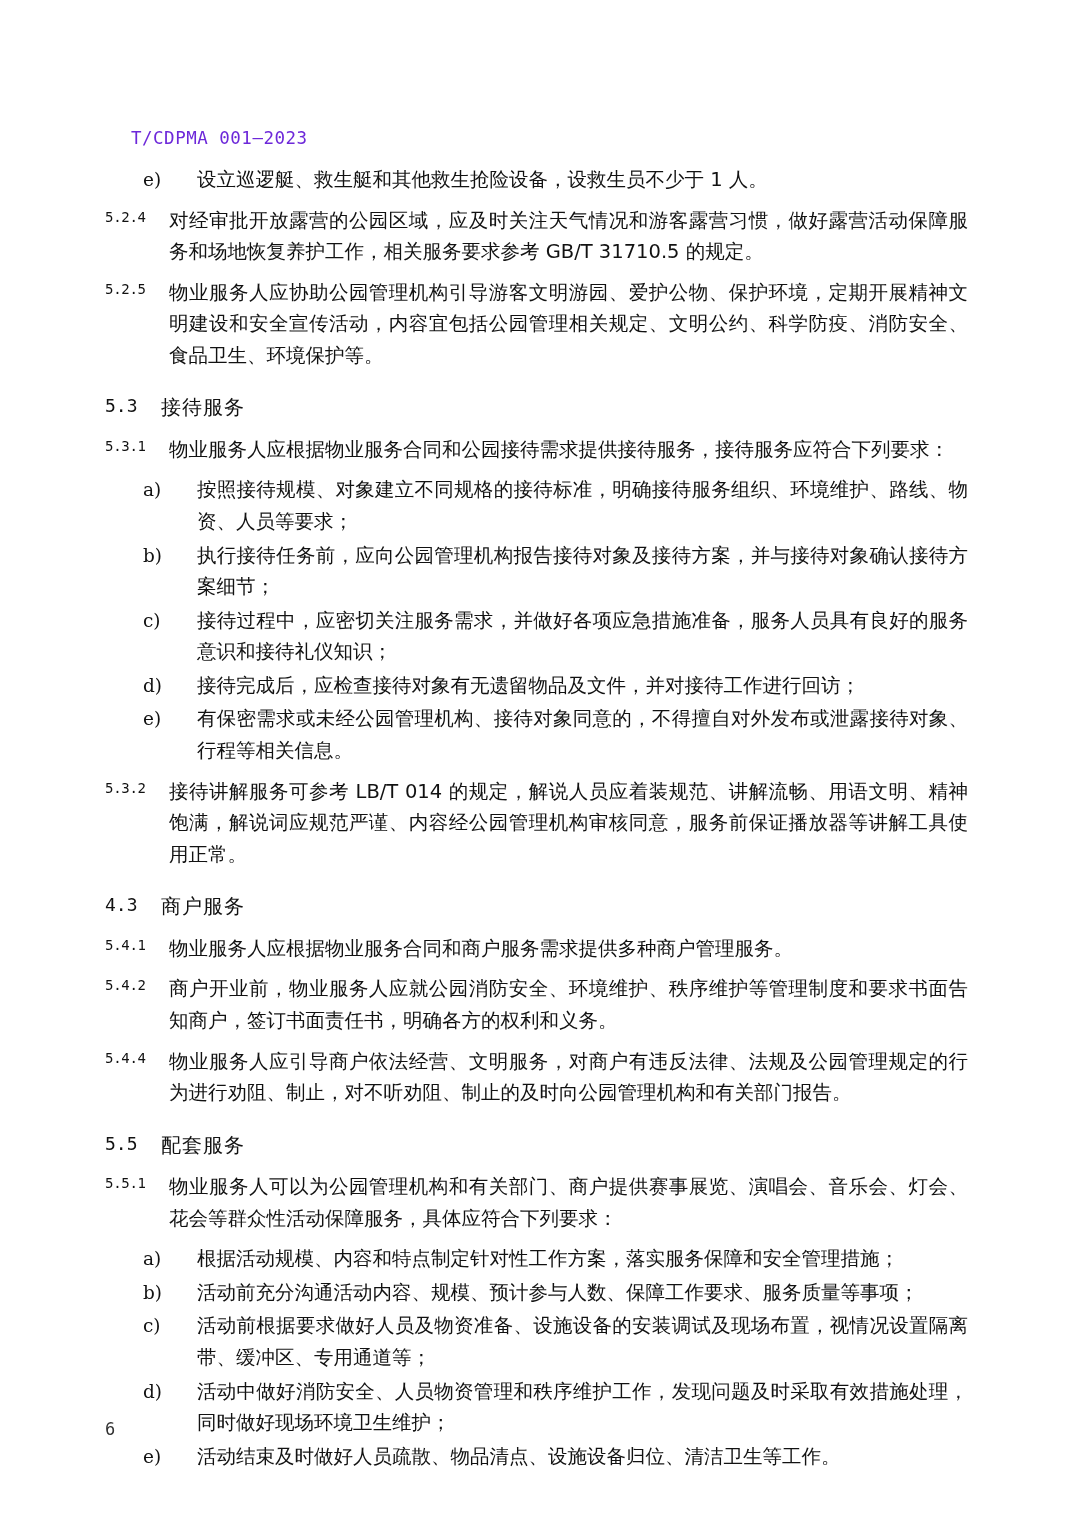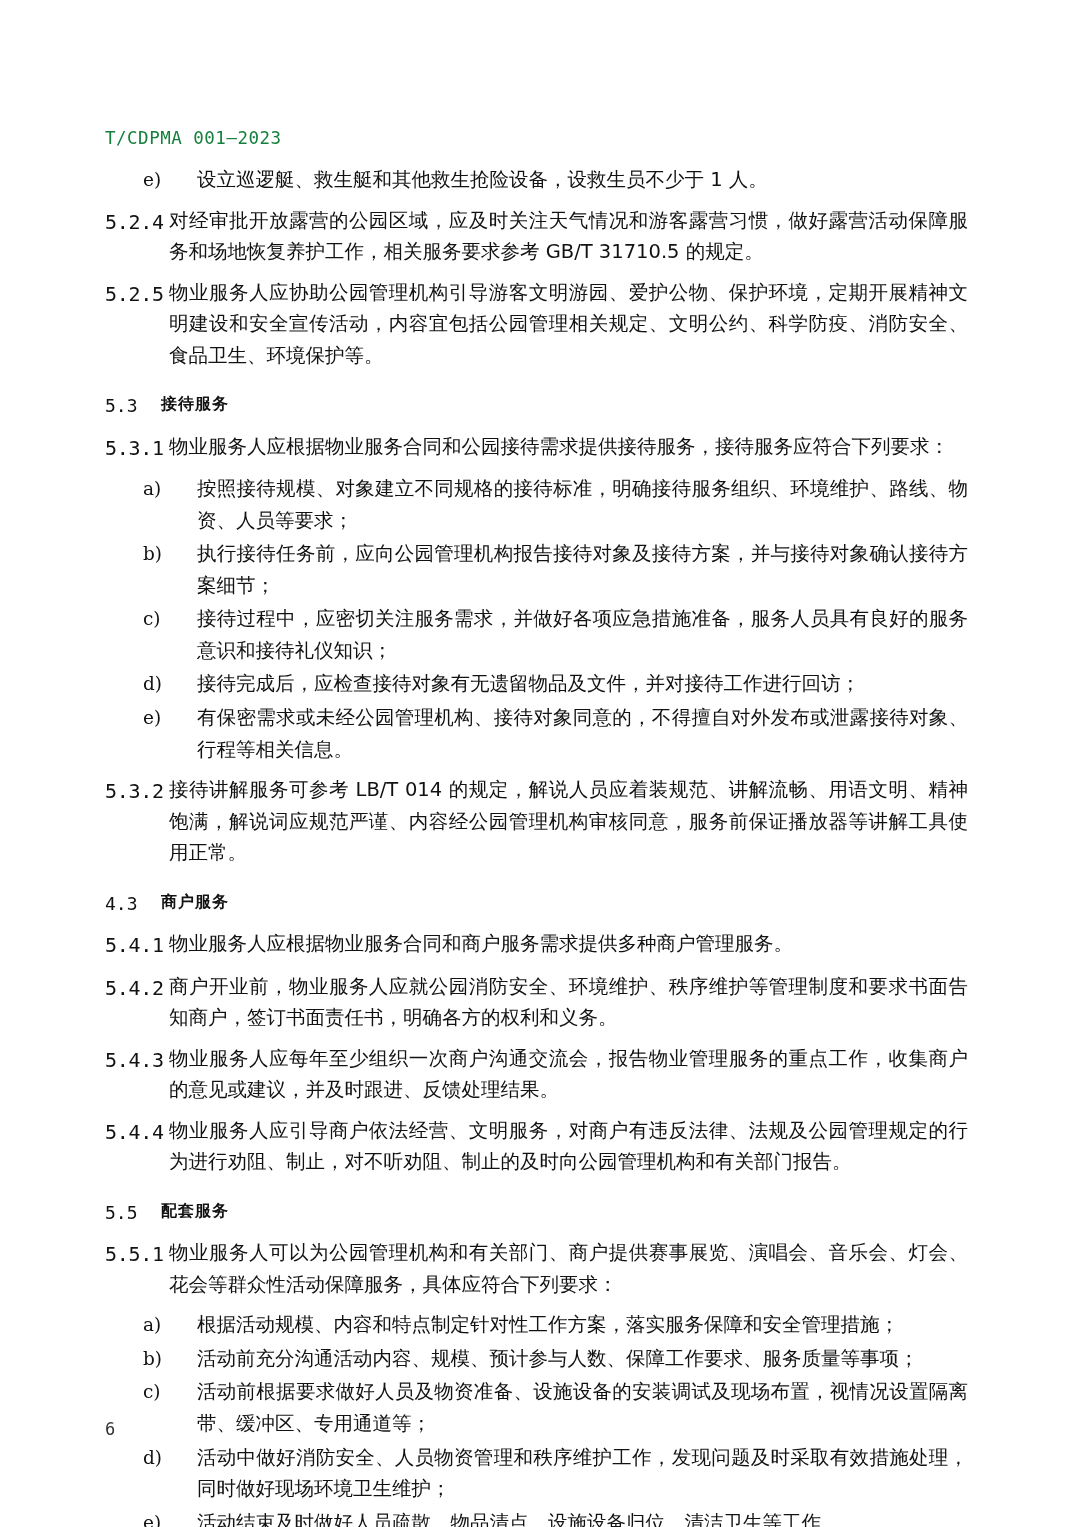--- a/index.html
+++ b/index.html
@@ -17,39 +17,40 @@
     height: 1527px;
     margin: 0 auto;
     background: #ffffff;
     box-sizing: border-box;
     padding: 128px 112px 0 105px;
   }
   .header {
     font-family: "DejaVu Sans Mono", "Liberation Mono", monospace;
     font-size: 17.5px;
     letter-spacing: 0.5px;
-    color: #15803d;
+    color: #6d28d9;
     margin-bottom: 16px;
+    margin-left: 26px;
   }
   .body {
     font-size: 19.5px;
     line-height: 1.62;
     text-align: justify;
     color: #121212;
   }
   
   .clause {
     display: flex;
     align-items: flex-start;
     margin: 9px 0;
   }
   .clause .num {
     flex: 0 0 auto;
     font-family: "DejaVu Sans Mono", "Liberation Mono", monospace;
-    font-size: 20px;
+    font-size: 14px;
     letter-spacing: -0.3px;
     padding-top: 1px;
     white-space: nowrap;
   }
   .clause .num.wide { min-width: 64px; }
   .clause .txt {
     flex: 1 1 auto;
     text-align: justify;
     text-justify: inter-ideograph;
   }
@@ -60,22 +61,22 @@
     margin: 20px 0 10px 0;
     font-weight: bold;
   }
   .sec-head .num {
     font-family: "DejaVu Sans Mono", "Liberation Mono", monospace;
     font-size: 18px;
     font-weight: normal;
     min-width: 56px;
   }
   .sec-head .txt {
-    font-size: 16px;
-    font-weight: bold;
+    font-size: 20px;
+    font-weight: normal;
     letter-spacing: 1px;
   }
   
   .sub {
     display: flex;
     align-items: flex-start;
     margin: 2px 0;
     padding-left: 38px;
   }
   .sub .lbl {
@@ -167,24 +168,20 @@
     <div class="clause">
       <span class="num wide">5.4.1</span>
       <span class="txt">物业服务人应根据物业服务合同和商户服务需求提供多种商户管理服务。</span>
     </div>
 
     <div class="clause">
       <span class="num wide">5.4.2</span>
       <span class="txt">商户开业前，物业服务人应就公园消防安全、环境维护、秩序维护等管理制度和要求书面告知商户，签订书面责任书，明确各方的权利和义务。</span>
     </div>
 
-    <div class="clause">
-      <span class="num wide">5.4.3</span>
-      <span class="txt">物业服务人应每年至少组织一次商户沟通交流会，报告物业管理服务的重点工作，收集商户的意见或建议，并及时跟进、反馈处理结果。</span>
-    </div>
 
     <div class="clause">
       <span class="num wide">5.4.4</span>
       <span class="txt">物业服务人应引导商户依法经营、文明服务，对商户有违反法律、法规及公园管理规定的行为进行劝阻、制止，对不听劝阻、制止的及时向公园管理机构和有关部门报告。</span>
     </div>
 
     <div class="sec-head">
       <span class="num">5.5</span>
       <span class="txt">配套服务</span>
     </div>

